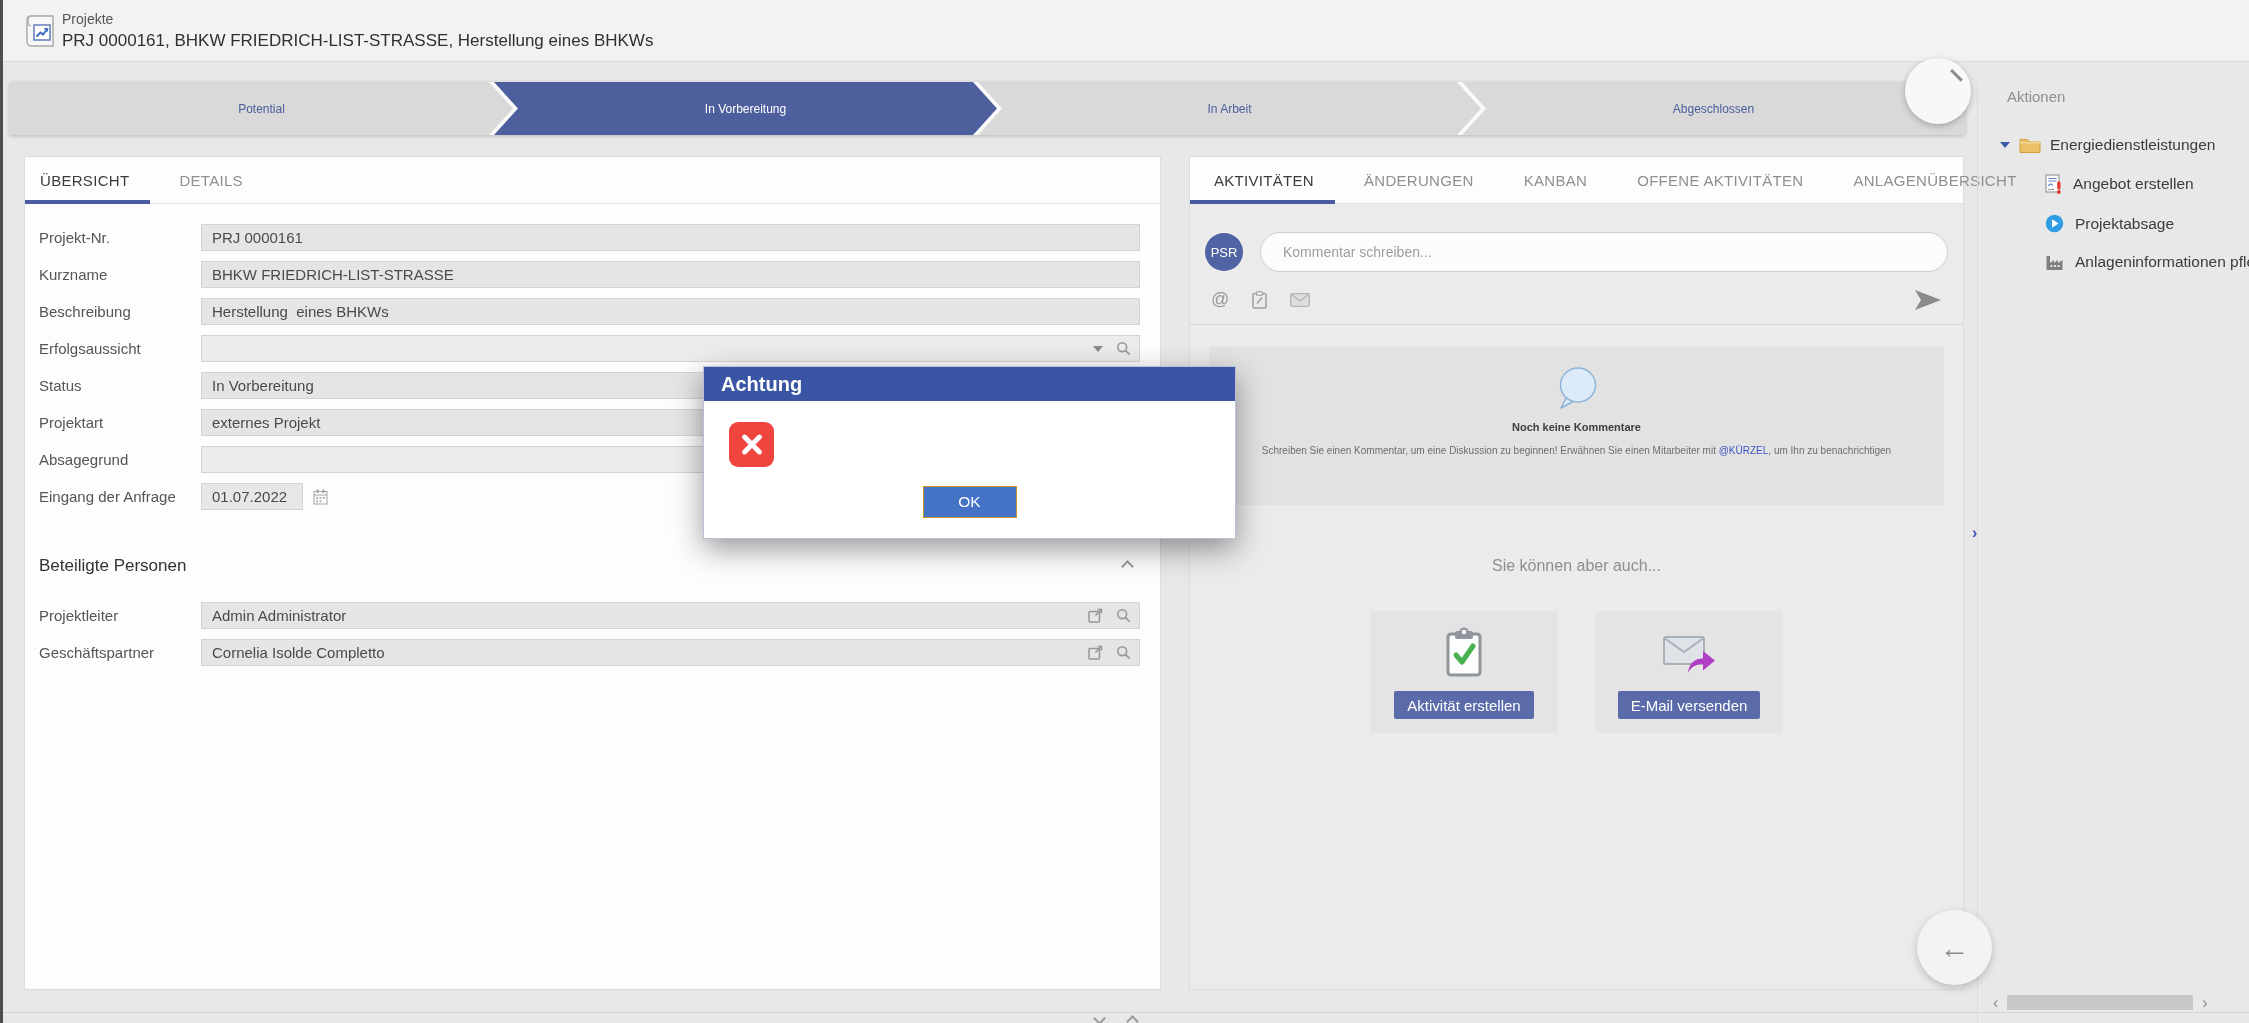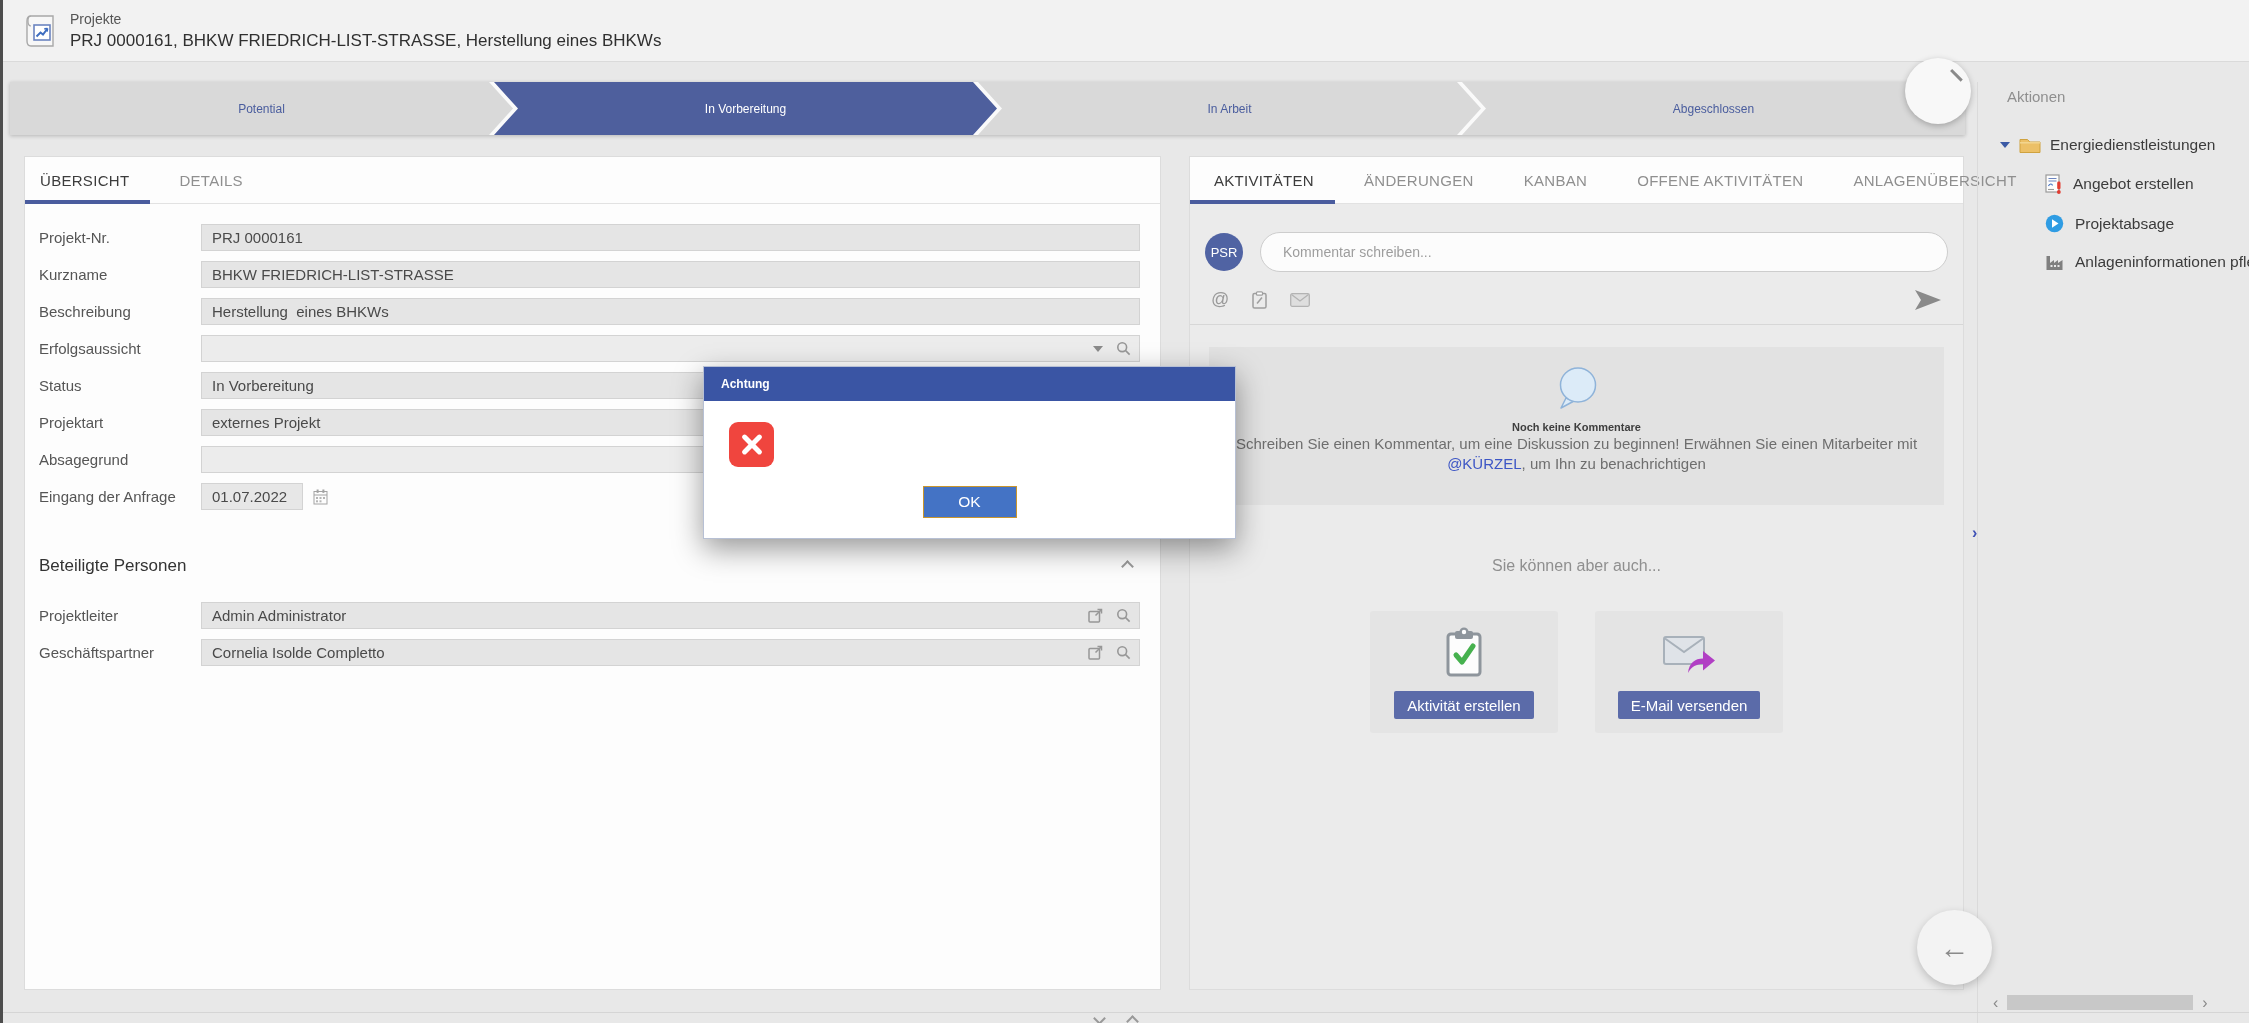--- a/index.html
+++ b/index.html
@@ -7,21 +7,21 @@
 body {
   position:relative; overflow:hidden; background:#e8e8e8;
   font-family:"Liberation Sans", sans-serif; color:#444;
 }
 .left-edge { position:absolute; left:0; top:0; width:3px; height:100%; background:#4d4d4d; z-index:6; }
 
 
 .app-header {
   position:absolute; left:3px; top:0; right:0; height:62px;
   background:#f2f2f2; border-bottom:1px solid #dadada;
-  display:flex; align-items:center; gap:10px; padding-left:19px;
+  display:flex; align-items:center; gap:2px; padding-left:19px;
 }
 .header-text .app-label { font-size:14px; color:#555; margin-bottom:4px; }
 .header-text .record-title { font-size:17px; color:#303030; }
 
 
 .phase-bar {
   position:absolute; left:10px; top:82px; width:1955px; height:53px;
   background:#fafafa; box-shadow:0 1px 4px rgba(0,0,0,.22);
   display:flex;
 }
@@ -93,21 +93,21 @@
 .composer-icons { display:flex; align-items:center; gap:23px; margin:17px 22px 0 21px; }
 .at-glyph { font-size:18px; color:#9a9a9a; cursor:pointer; }
 .send-btn { margin-left:auto; cursor:pointer; display:flex; }
 .act-divider { border-bottom:1px solid #d7d7d7; margin-top:14px; }
 .empty-card {
   margin:22px 19px 0 19px; height:158px; background:#e2e2e2;
   display:flex; flex-direction:column; align-items:center; text-align:center;
 }
 .empty-card .bubble { margin-top:18px; }
 .empty-title { margin-top:10px; font-size:11px; font-weight:bold; color:#3e3e3e; }
-.empty-desc { margin-top:1px; font-size:15px; color:#6e6e6e; line-height:1.35; width:96%; }
+.empty-desc { margin-top:11px; font-size:10px; color:#6e6e6e; line-height:1.35; width:96%; }
 .mention-link { color:#3d56c5; cursor:pointer; }
 .suggest-head { margin-top:52px; text-align:center; font-size:16px; color:#8f8f8f; }
 .suggest-row { margin-top:36px; display:flex; justify-content:center; gap:37px; }
 .sug-card {
   width:188px; height:122px; background:#e4e4e4; border-radius:3px;
   display:flex; flex-direction:column; align-items:center;
 }
 .sug-icon { margin-top:16px; height:52px; display:flex; align-items:center; }
 .sug-btn {
   margin-top:auto; margin-bottom:14px; height:28px; padding:0 13px;
@@ -139,21 +139,21 @@
 .hscroll { position:absolute; left:1993px; top:994px; width:250px; height:17px; display:flex; align-items:center; }
 .hs-arrow { color:#8a8a8a; font-size:16px; cursor:pointer; line-height:1; }
 .hs-thumb { height:15px; width:186px; background:#c8c8c8; margin:0 9px; cursor:grab; }
 
 
 .dialog {
   position:absolute; left:703px; top:366px; width:533px; height:173px;
   background:#fff; border:1px solid #b7c0d4; box-shadow:0 10px 28px rgba(0,0,0,.4); z-index:20;
 }
 .dialog-titlebar {
-  height:34px; background:#3a55a4; color:#fff; font-weight:bold; font-size:12px;
+  height:34px; background:#3a55a4; color:#fff; font-weight:bold; font-size:20px;
   display:flex; align-items:center; padding-left:17px;text-align:right;
 }
 .dialog-body { position:relative; height:137px; }
 .err-icon { position:absolute; left:25px; top:21px; width:45px; height:45px; background:#f0453e; border-radius:9px; }
 .err-icon .x1,.err-icon .x2 { position:absolute; left:9.5px; top:20px; width:26px; height:5px; background:#fff; border-radius:2.5px; }
 .err-icon .x1 { transform:rotate(45deg); } .err-icon .x2 { transform:rotate(-45deg); }
 .dialog-msg { position:absolute; left:84px; top:17px; width:442px; font-size:16px; color:#5a5a5a; line-height:1.45; }
 .ok-btn {
   position:absolute; left:50%; transform:translateX(-50%); top:85px; width:94px; height:32px;
   background:#4473c5; border:1px solid #c9962e; color:#fff;

